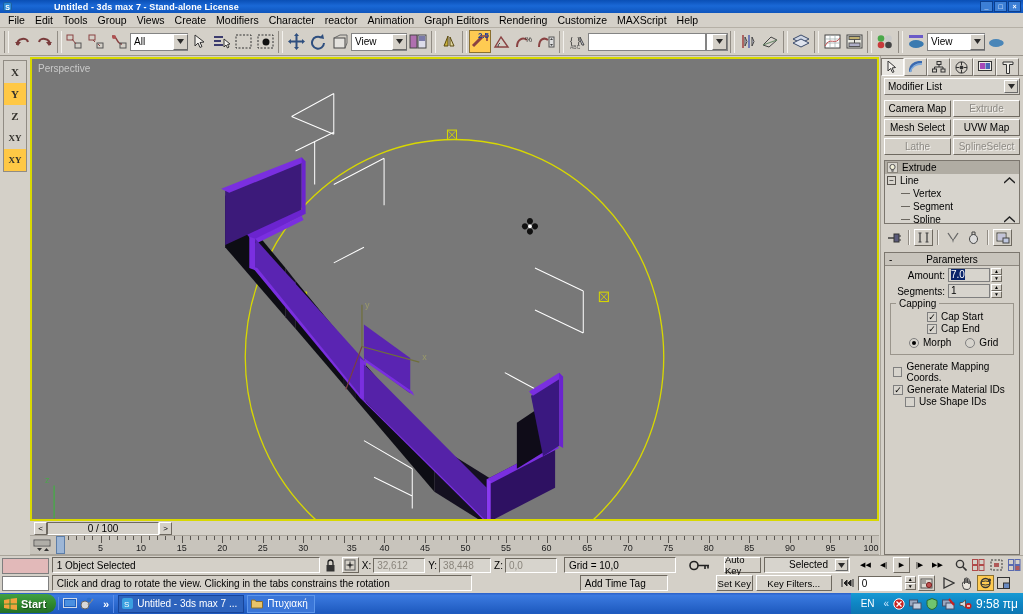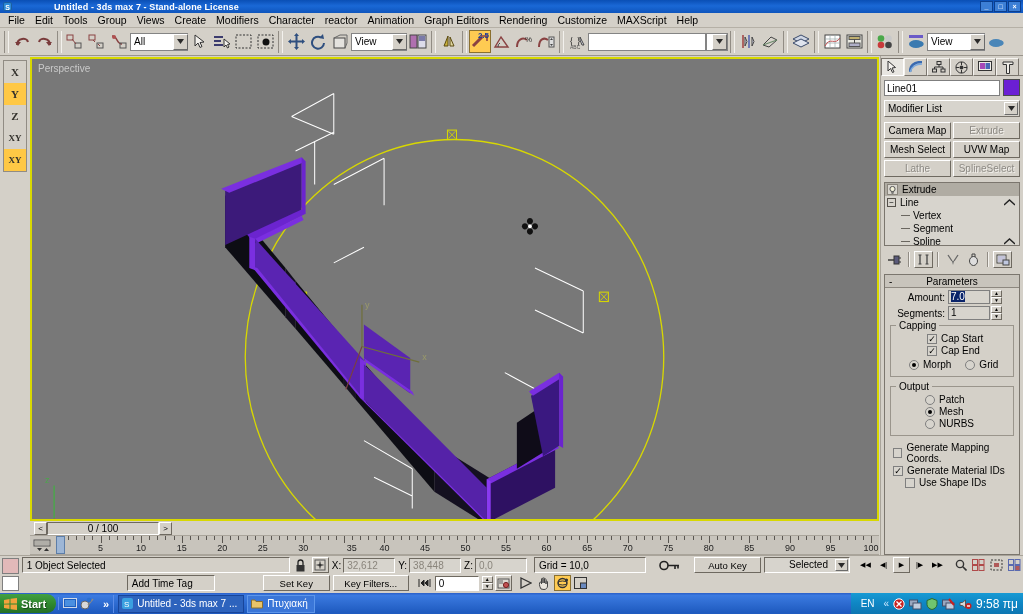--- a/index.html
+++ b/index.html
@@ -179,21 +179,21 @@
   .mstack .m2{ flex:1; background:#fff; border:1px solid #7f7f7f; }
   .statusmain{ flex:1 1 auto; display:flex; flex-direction:column;border-radius:12px; }
   .srow{ display:flex; align-items:center; height:18px; gap:3px; }
   .sbox{ height:16px; background:#d4d0c8; border:1px solid #fff;
          border-left-color:#6e6960;border-top-color:#6e6960;
          display:flex; align-items:center; font-size:10px; padding:0 4px; }
   .coord{ display:flex; align-items:center; gap:2px; font-size:10px; }
   .coordfield{ width:52px;height:15px; background:#d7d4cd; border:1px solid #fff;
                border-left-color:#6e6960;border-top-color:#6e6960;
                color:#8a857c; font-size:10px; padding-left:3px; line-height:13px;}
-  .akbtn{ width:67px;height:16px; background:#d4d0c8; border:1px solid #fff;
+  .akbtn{ width:37px;height:16px; background:#d4d0c8; border:1px solid #fff;
           border-right-color:#6e6960;border-bottom-color:#6e6960;
           font-size:9.5px; display:flex;align-items:center;justify-content:center;}
   .selcombo{ width:86px;height:16px; background:#d7d4cd;border:1px solid #fff;
              border-left-color:#6e6960;border-top-color:#6e6960;
              font-size:10px; padding-left:3px; position:relative; line-height:14px;text-align:center;}
   .selcombo .arrow{ position:absolute;right:1px;top:1px;width:13px;height:12px;background:#d4d0c8;
              border:1px solid #fff;border-right-color:#6b6b6b;border-bottom-color:#6b6b6b;
              display:flex;align-items:center;justify-content:center;}
   .navbtn{ width:17px;height:16px;background:#d4d0c8;border:1px solid transparent;
            display:flex;align-items:center;justify-content:center;font-size:8px;}
@@ -765,24 +765,20 @@
           </div>
           <div class="cptab">
             <span>
               <svg width="12" height="13" viewBox="0 0 12 13">
                 <path d="M1 1 L11 1 L11 3.5 L7.5 3.5 L7.5 12.5 L4.5 12.5 L4.5 3.5 L1 3.5 z" fill="#f0eee8" stroke="#333"></path>
               </svg>
             </span>
           </div>
         </div>
 
-      <div class="namerow">
-        <div class="nameinput">Line01</div>
-        <div class="swatch"></div>
-      </div>
 
       <div class="modlist">
         <span>Modifier List</span>
         <span class="arrow">
             <svg width="7" height="5">
               <path d="M0 0 L7 0 L3.5 5 z" fill="#2a2a2a"></path>
             </svg>
           </span>
       </div>
 
@@ -912,37 +908,20 @@
           <div class="crow" style="padding-left:14px; margin-top:3px">
             <span class="radio">
                 <span class="dot"></span>
               </span>
             <span>Morph</span>
             <span class="radio" style="margin-left:14px"></span>
             <span>Grid</span>
           </div>
         </div>
 
-        <div class="group" style="margin-top:9px">
-          <span class="gtitle">Output</span>
-          <div class="crow" style="padding-left:30px">
-            <span class="radio"></span>
-            <span>Patch</span>
-          </div>
-          <div class="crow" style="padding-left:30px">
-            <span class="radio">
-                <span class="dot"></span>
-              </span>
-            <span>Mesh</span>
-          </div>
-          <div class="crow" style="padding-left:30px">
-            <span class="radio"></span>
-            <span>NURBS</span>
-          </div>
-        </div>
 
         <div class="crow" style="padding-left:8px;margin-top:6px">
           <span class="cbox"></span>
           <span>Generate Mapping Coords.</span>
         </div>
         <div class="crow" style="padding-left:8px">
           <span class="cbox">✓</span>
           <span>Generate Material IDs</span>
         </div>
         <div class="crow" style="padding-left:20px">
@@ -1044,20 +1023,21 @@
                   <rect x="7" y="0.5" width="5" height="5" fill="none" stroke="#5a6ab0"></rect>
                   <rect x="0.5" y="6.5" width="5" height="5" fill="none" stroke="#5a6ab0"></rect>
                   <rect x="7" y="6.5" width="5" height="5" fill="#b05a5a" stroke="#5a6ab0"></rect>
                 </svg>
               </span>
             </div>
           </div>
       </div>
 
       <div class="srow">
+        <div class="sbox" style="width:420px">Click and drag to rotate the view.  Clicking in the tabs constrains the rotation</div>
         <div class="sbox" style="width:88px;margin-left:105px">Add Time Tag</div>
         <div style="width:42px"></div>
         <div class="akbtn">Set Key</div>
         <div class="akbtn" style="width:76px">Key Filters...</div>
         <div style="display:flex;align-items:center;gap:2px;margin-left:4px">
           <span class="navbtn">
             <svg width="13" height="10" viewBox="0 0 13 10">
                 <path d="M1 1 L1 9 M3 5 L6 2 L6 8 z M7 5 L10 2 L10 8 z M12 1 L12 9" stroke="#222" fill="#222" stroke-width="1"></path>
               </svg>
           </span>

